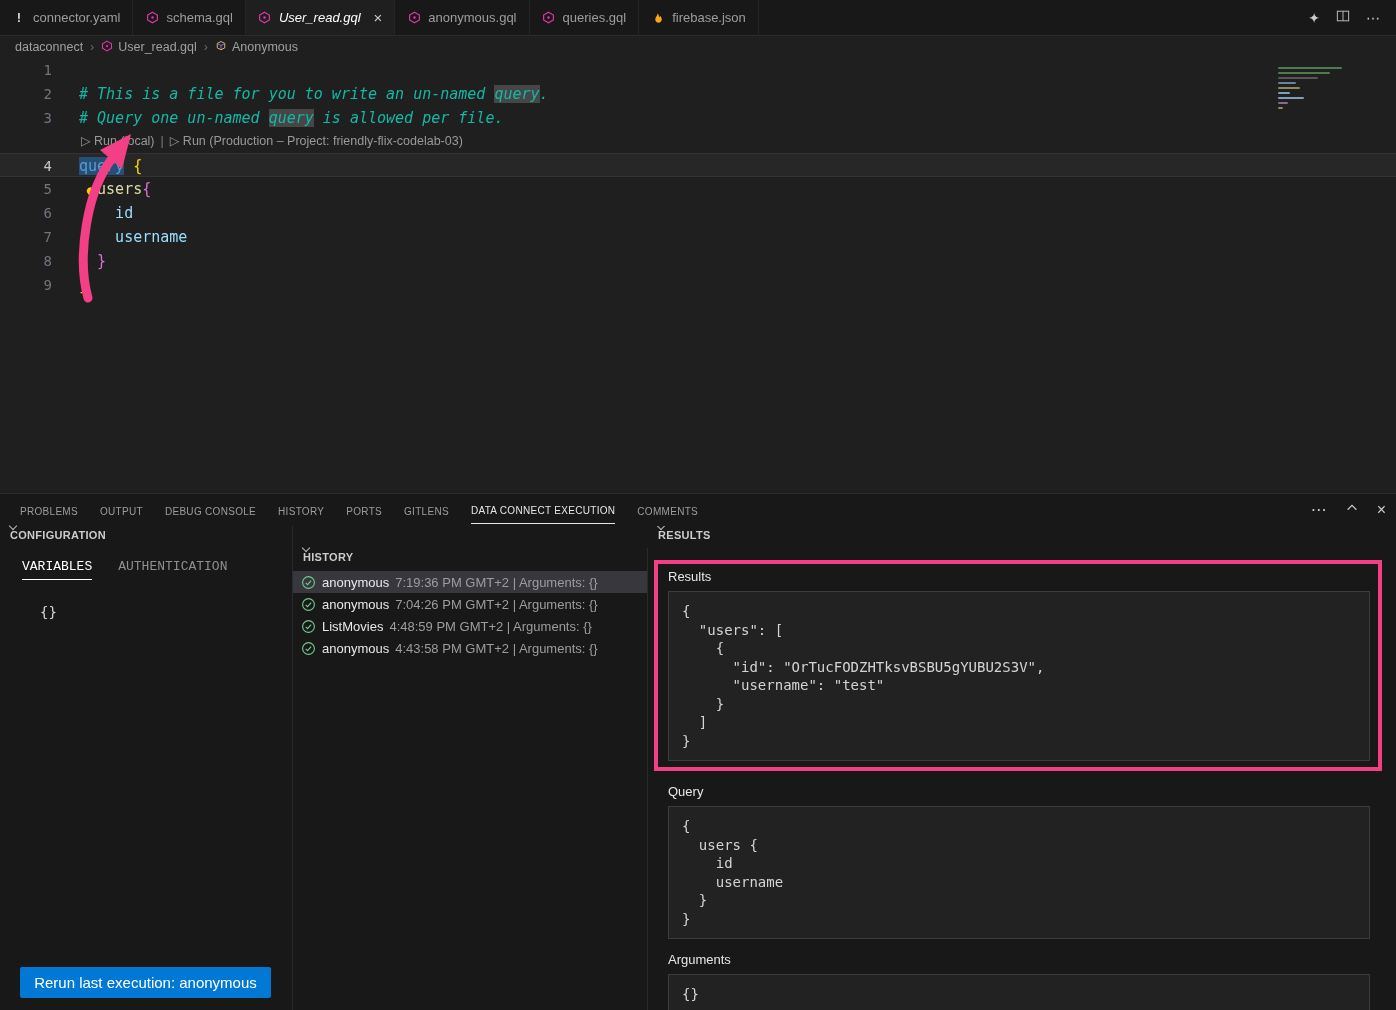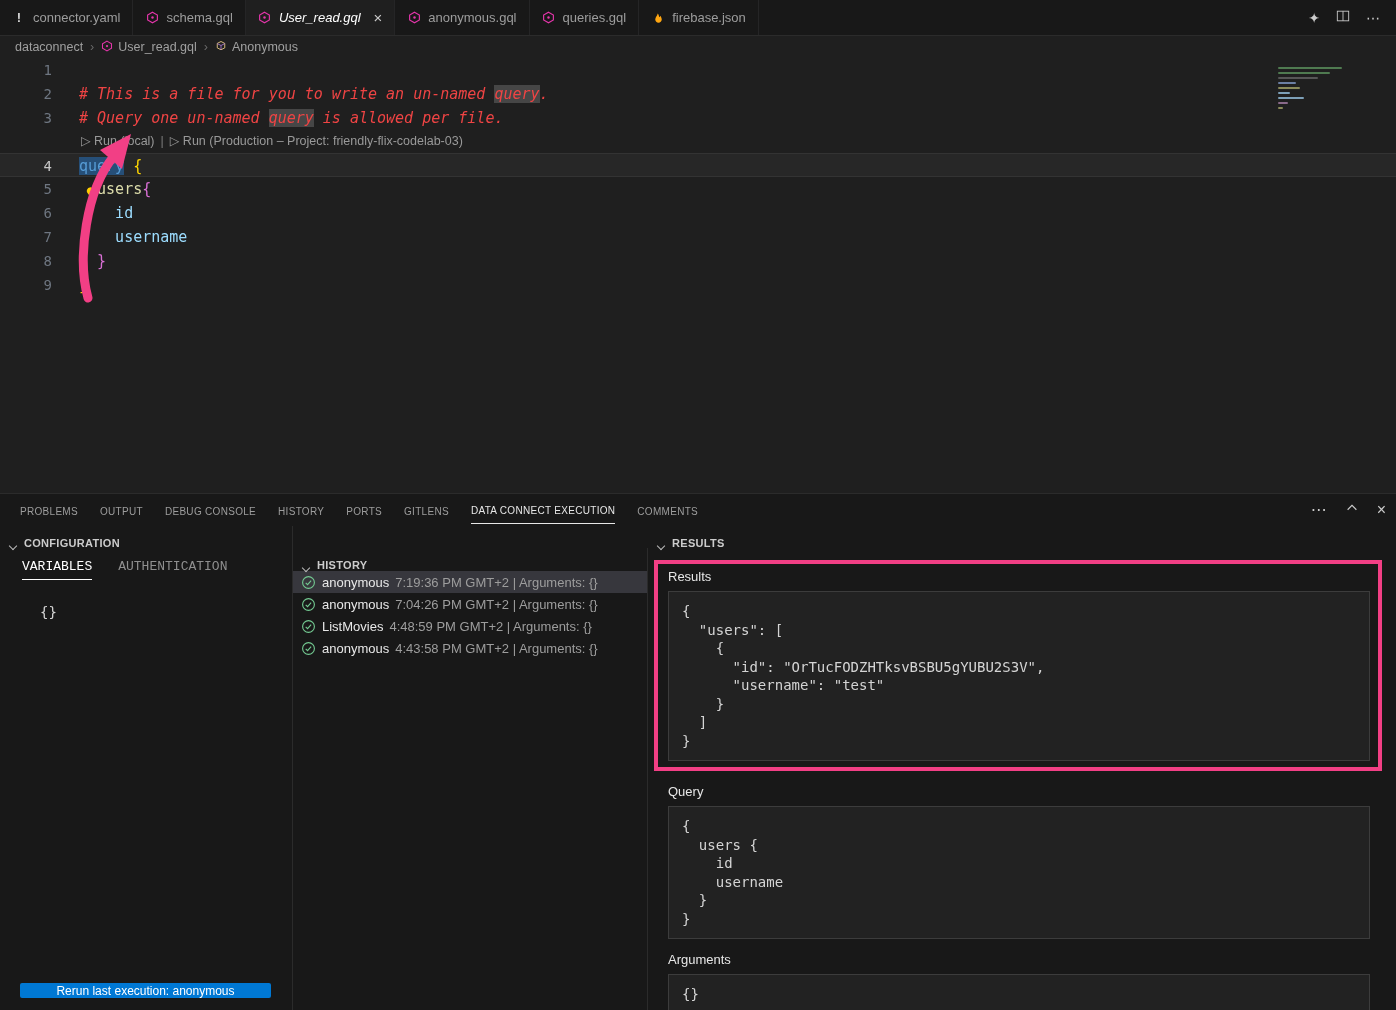--- a/index.html
+++ b/index.html
@@ -29,21 +29,21 @@
   .crumb { display:flex; align-items:center; gap:5px; cursor:pointer; }
   .crumb-sep { color:#6b6b6b; }
 
   
   .editor { position:relative; height:435px; background:#1f1f1f; font-family:"DejaVu Sans Mono",monospace; overflow:hidden; }
   .code-line { display:flex; height:24px; line-height:24px; position:relative; }
   .ln { flex:none; width:52px; text-align:right; color:#6e7681; font-size:14px; }
   .code { padding-left:27px; white-space:pre; font-size:15px; color:#d4d4d4; }
   .current { background:rgba(255,255,255,0.04); border-top:1px solid #333333; border-bottom:1px solid #333333; }
   .current .ln { color:#c6c6c6; }
-  .tok-comment { color:#ef4444; font-style:italic; }
+  .tok-comment { color:#14b8a6; font-style:italic; }
   .occ { background:rgba(125,125,125,0.42); }
   .tok-kw { color:#569cd6; }
   .sel { background:#264f78; }
   .tok-field { color:#dcdcaa; }
   .tok-prop { color:#9cdcfe; }
   .b-gold { color:#ffd700; }
   .b-pink { color:#da70d6; }
   .codelens { height:23px; line-height:23px; font-family:"Liberation Sans",sans-serif; font-size:12.5px; color:#999999; padding-left:81px; }
   .codelens .lens-link { cursor:pointer; }
   .codelens .lens-sep { margin:0 6px; color:#7a7a7a; }
@@ -60,33 +60,33 @@
   .ptab.active { color:#e7e7e7; border-bottom:1px solid #e7e7e7; }
   .panel-actions { margin-left:auto; display:flex; align-items:center; gap:18px; color:#cccccc; }
   .panel-actions > * { cursor:pointer; }
   .panel-actions .txt { font-size:16px; line-height:1; }
 
   .panel-body { display:flex; height:calc(100% - 32px); }
   .col { position:relative; }
   .col-config { width:293px; flex:none; border-right:1px solid #2b2b2b; }
   .col-history { width:355px; flex:none; border-right:1px solid #2b2b2b;margin-top:22px; }
   .col-results { flex:1; overflow:hidden; padding:12px 26px 0 20px; }
-  .section-header { height:23px; display:flex; align-items:flex-end; padding-left:10px;
-                    font-size:11px; font-weight:bold; letter-spacing:.3px; color:#cccccc; }
+  .section-header { height:23px; display:flex; align-items:flex-start; padding-left:10px;
+                    font-size:11px; font-weight:bold; letter-spacing:.3px; color:#cccccc;flex-direction:column; }
   .col-results .section-header { position:absolute; top:0; left:0; right:0; }
   .chev { width:6px; height:6px; border-right:1px solid #bbbbbb; border-bottom:1px solid #bbbbbb;
           transform:rotate(45deg); margin:-3px 8px 0 0; flex:none; }
 
   
   .cfg-tabs { display:flex; gap:26px; padding:10px 0 0 22px; font-size:13px;font-family:Liberation Mono, monospace; }
   .cfg-tab { color:#8f8f8f; padding-bottom:5px; cursor:pointer; }
   .cfg-tab.active { color:#ffffff; border-bottom:1px solid #ffffff; }
   .cfg-value { margin:24px 0 0 40px; font-family:"DejaVu Sans Mono",monospace; font-size:14px; color:#d4d4d4; }
-  .rerun-btn { position:absolute; left:20px; right:21px; bottom:12px; height:15px;
-               background:#0078d4; color:#ffffff; font-size:12px; border:none; border-radius:2px;
+  .rerun-btn { position:absolute; left:20px; right:21px; bottom:12px; height:31px;
+               background:#0078d4; color:#ffffff; font-size:15px; border:none; border-radius:2px;
                display:flex; align-items:center; justify-content:center; cursor:pointer;
                font-family:"Liberation Sans",sans-serif; }
 
   
   .hist-row { height:22px; display:flex; align-items:center; gap:6px; padding-left:8px;
               font-size:13px; color:#9d9d9d; white-space:nowrap; overflow:hidden; cursor:pointer; }
   .hist-row.selected { background:#37373d; }
   .hist-name { color:#e8e8e8; }
   .check-icon { display:inline-flex; flex:none; }
 

